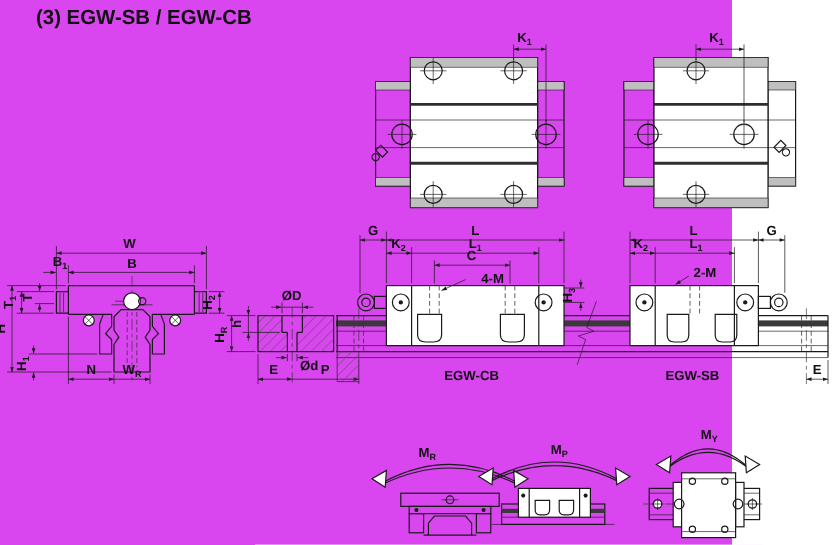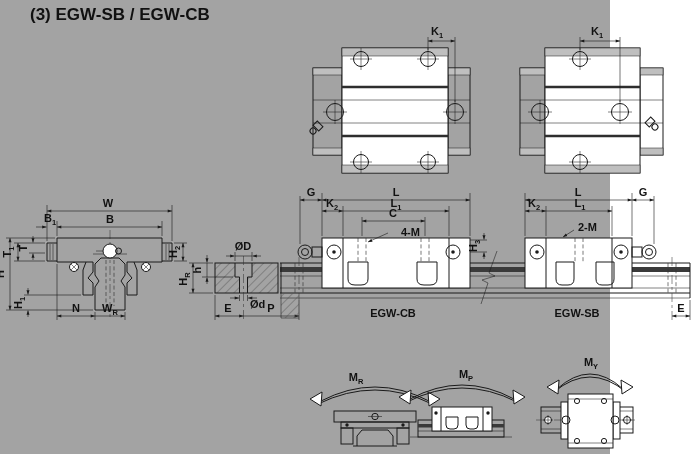--- a/index.html
+++ b/index.html
@@ -1,16 +1,16 @@
 <!DOCTYPE html>
 <html><head>
 <meta charset="utf-8">
 <style>
   html,body{margin:0;padding:0;background:#ffffff;}
-  .stage{position:relative;width:610px;height:454px;background:#a3a3a3;font-family:"Liberation Sans",sans-serif;}
+  .stage{position:relative;width:610px;height:454px;background:#d946ef;font-family:"Liberation Sans",sans-serif;}
   svg{display:block;}
   .ln{stroke:#1a1a1a;stroke-width:1;fill:none;}
   .lnw{stroke:#1a1a1a;stroke-width:1;fill:#ffffff;}
   .thk{stroke:#2e2e2e;stroke-width:2.4;fill:none;}
   .thin{stroke:#1a1a1a;stroke-width:.55;fill:none;}
   .dim{stroke:#1a1a1a;stroke-width:.6;fill:none;}
   .cl{stroke:#333;stroke-width:.55;fill:none;stroke-dasharray:9 3 3 3;}
   .hid{stroke:#333;stroke-width:.65;fill:none;stroke-dasharray:4 2.4;}
   .shade{fill:#bfbfbf;stroke:#1a1a1a;stroke-width:.5;}
   .band{fill:#3a3a3a;stroke:none;}

